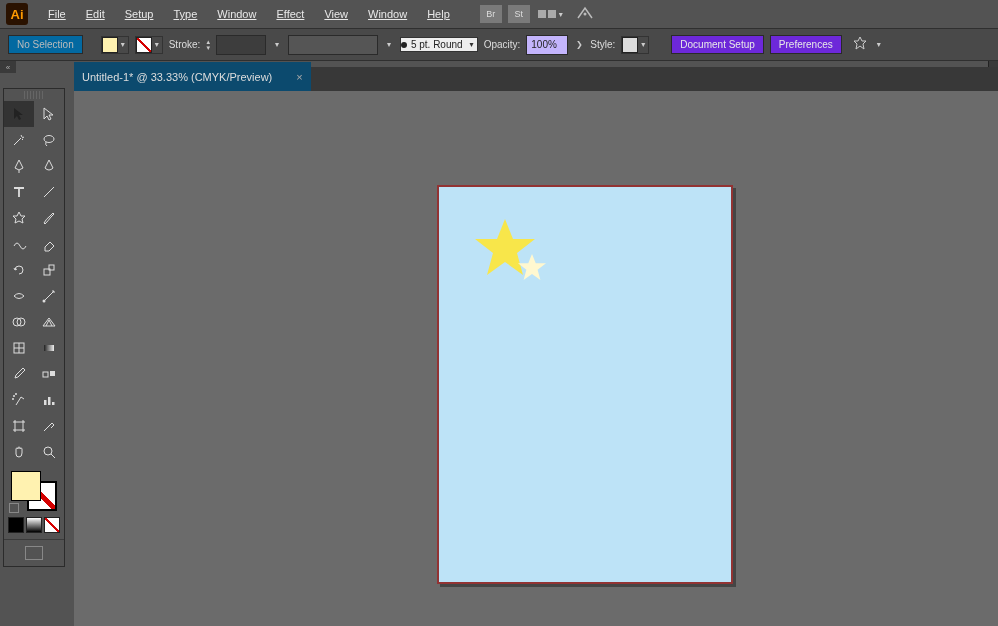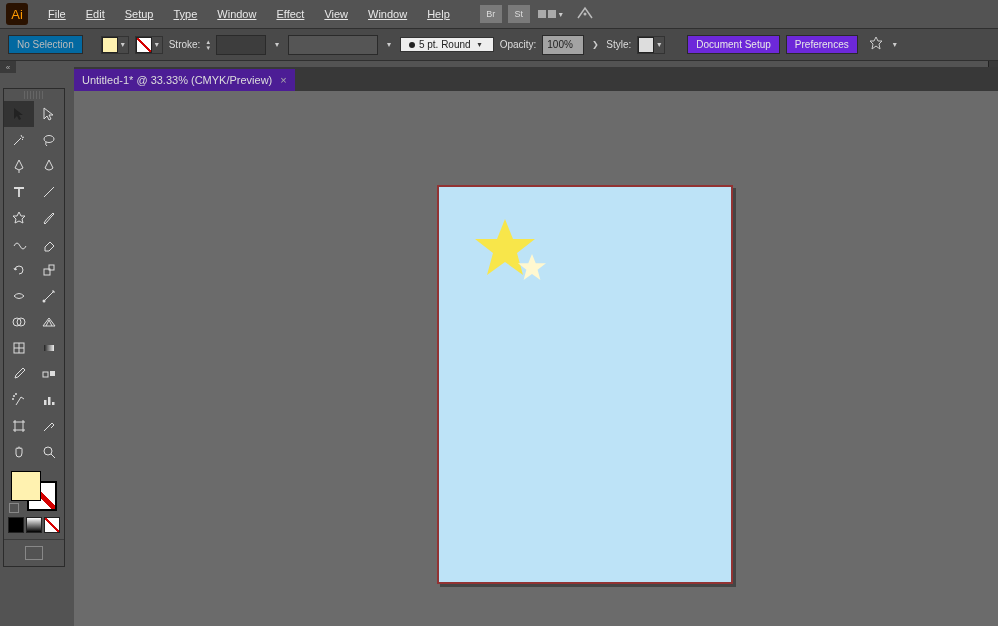--- a/index.html
+++ b/index.html
@@ -1,40 +1,40 @@
 <!DOCTYPE html>
 <html><head>
 <meta charset="utf-8">
 <style>
   * { box-sizing: border-box; margin: 0; padding: 0; }
   body { width: 998px; height: 626px; background: #535353; font-family: "Segoe UI", Tahoma, sans-serif; font-size: 11px; color: #e8e8e8; overflow: hidden; position: relative; }
 
   
   .menubar { height: 28px; background: #535353; display: flex; align-items: center; padding: 0 6px; gap: 0; }
-  .ai-logo { width: 22px; height: 22px; background: #2a1200; color: #ff9a00; font-weight: normal; font-size: 13px; display: flex; align-items: center; justify-content: center; border-radius: 3px; margin-right: 10px; }
+  .ai-logo { width: 22px; height: 22px; background: #2a1200; color: #ff9a00; font-weight: bold; font-size: 13px; display: flex; align-items: center; justify-content: center; border-radius: 3px; margin-right: 10px; }
   .menu-item { padding: 5px 10px; color: #e8e8e8; cursor: default; text-decoration: underline; }
   .menu-icon { width: 22px; height: 18px; background: #7a7a7a; margin-left: 6px; display: flex; align-items: center; justify-content: center; font-size: 9px; color: #ddd; }
   .menu-arrange { margin-left: 8px; display:flex; gap:2px; }
   .menu-arrange .sq { width:8px; height:8px; background:#aaa; }
 
   
   .controlbar { height: 33px; background: #494949; border-top: 1px solid #2f2f2f; border-bottom: 1px solid #2f2f2f; display: flex; align-items: center; padding: 0 8px; gap: 6px; }
   .nosel { background: #0369a1; border: 1px solid #2a2a2a; padding: 3px 8px; color: #bbb; font-size: 10px; min-width: 70px; }
   .swatch { width: 16px; height: 16px; border: 1px solid #222; display:inline-block; }
   .swatch-dd { display:flex; align-items:center; background:#494949; border:1px solid #333; }
   .dd-arrow { width:10px; text-align:center; color:#ccc; font-size:8px; }
   .ctrl-label { color:#ddd; font-size:10px; }
   .ctrl-input { background:#3d3d3d; border:1px solid #2a2a2a; height:20px; color:#ddd; font-size:10px; padding:0 4px; }
   .ctrl-btn { background:#6d28d9; border:1px solid #2a2a2a; color:#e8e8e8; font-size:10px; padding:3px 8px; cursor:default; }
   .stroke-none { position:relative; }
   .stroke-none::after { content:""; position:absolute; left:0; top:0; right:0; bottom:0; background:linear-gradient(to top right, transparent 44%, #d40000 44%, #d40000 56%, transparent 56%); }
 
   
   .tabbar { position:absolute; left:74px; top:67px; right:0; height:24px; background:#383838; display:flex; align-items:end; }
-  .doc-tab { background:#4c1d95; height:22px; padding:0 8px; display:flex; align-items:center; gap:8px; font-size:11px; color:#ddd; }
+  .doc-tab { background:#0c4a6e; height:29px; padding:0 8px; display:flex; align-items:center; gap:24px; font-size:11px; color:#ddd; }
   .doc-tab .x { color:#aaa; font-size:11px; }
 
   
   .panel-sliver { position:absolute; top:61px; right:0; width:10px; height:24px; background:#3a3a3a; border-left:1px solid #222; }
   .panel-sliver2 { position:absolute; left:0; top:61px; width:16px; height:12px; background:#3a3a3a; display:flex; align-items:center; justify-content:center; color:#aaa; font-size:8px;}
 
   
   .tools { position:absolute; left:3px; top:88px; width:62px; background:#535353; border:1px solid #2b2b2b; display:flex; flex-direction:column; }
   .tool-grip { height:8px; background:repeating-linear-gradient(90deg,#666 0 1px,#535353 1px 3px); margin:2px 20px; }
   .tool-row { display:flex; }
@@ -101,27 +101,27 @@
   </div>
   <span class="ctrl-label">Stroke:</span>
   <div style="display:flex; flex-direction:column; line-height:6px; font-size:7px; color:#ccc;">
       <span>▴</span>
       <span>▾</span>
     </div>
   <input class="ctrl-input" style="width: 50px;" value="">
   <span class="dd-arrow">▾</span>
   <div class="ctrl-input" style="width:90px; background:#555;"></div>
   <span class="dd-arrow">▾</span>
-  <div class="swatch-dd" style="background:#eee; color:#222; padding:1px 8px;">
+  <div class="swatch-dd" style="background:#eee; color:#222; padding:1px 0;">
     <span style="width:6px;height:6px;background:#222;border-radius:50%;margin-right:4px;"></span>
     <span style="font-size:10px;">5 pt. Round</span>
     <span class="dd-arrow" style="color:#333;margin-left:4px;">▾</span>
   </div>
   <span class="ctrl-label">Opacity:</span>
-  <input class="ctrl-input" style="width: 42px; background: #a3a3a3; color: rgb(34, 34, 34);" value="100%">
+  <input class="ctrl-input" style="width: 42px; background: #c4b5fd; color: rgb(34, 34, 34);" value="100%">
   <span class="dd-arrow">❯</span>
   <span class="ctrl-label">Style:</span>
   <div class="swatch-dd">
     <span class="swatch" style="background:#ddd;"></span>
     <span class="dd-arrow">▾</span>
   </div>
   <div style="width:10px"></div>
   <div class="ctrl-btn">Document Setup</div>
   <div class="ctrl-btn">Preferences</div>
   <div style="margin-left:4px;color:#ccc;">

